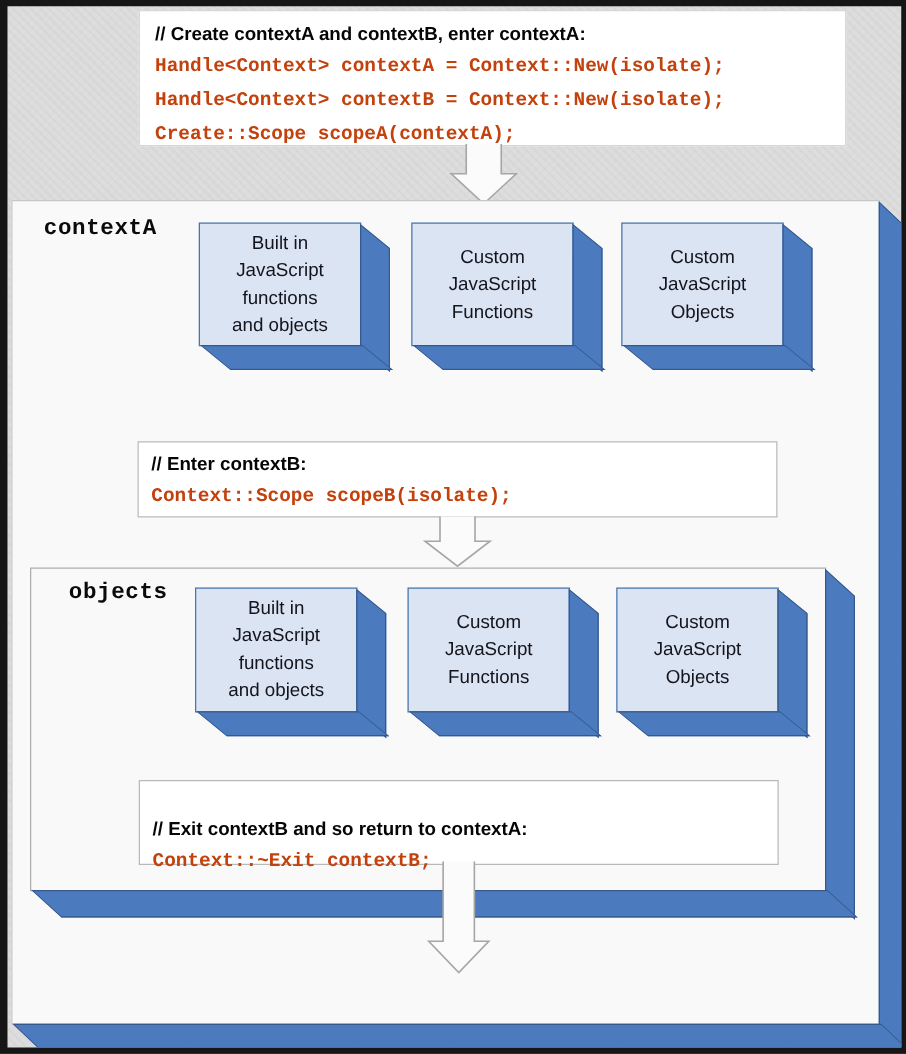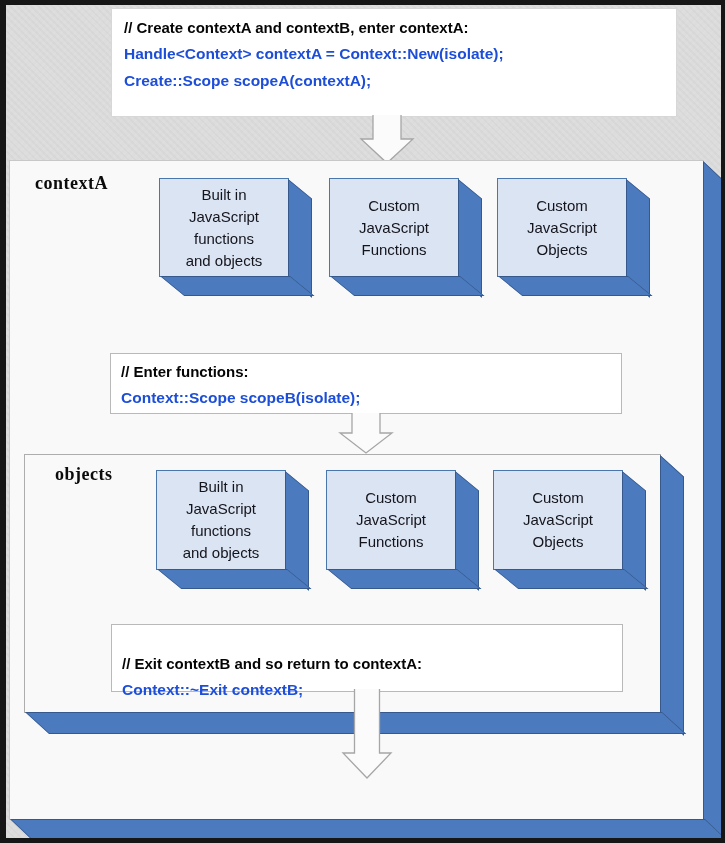--- a/index.html
+++ b/index.html
@@ -16,22 +16,22 @@
     overflow:hidden;
   }
 
   
   .code-box { position:absolute; background:#ffffff; }
   .code-box .comment {
     display:block; font-family:"Liberation Sans", sans-serif;
     font-weight:bold; font-size:15px; line-height:25px; color:#050505;
   }
   .code-box .code {
-    display:block; font-family:Liberation Sans, sans-serif;
-    font-weight:bold; font-size:15.5px; line-height:27px; color:#1d4ed8;
+    display:block; font-family:Liberation Mono, monospace;
+    font-weight:bold; font-size:15.5px; line-height:27px; color:#c2410c;
     white-space:pre;
   }
   #top-code   { left:105px; top:3px;   width:566px; height:109px; border:1px solid #d7d7d7; padding:6px 0 0 12px; }
   #enter-code { left:100px; top:192px; width:512px; height:61px;  border:1px solid #b9b9b9; padding:5px 0 0 10px; }
   #exit-code  { left:86px;  top:169px; width:512px; height:68px;  border:1px solid #b9b9b9; padding:26px 0 0 10px; }
 
   
   .container3d { position:absolute; background:#f9f9f9; }
   .container3d::before, .container3d::after, .box3d::before, .box3d::after {
     content:""; position:absolute; background:#4b7bbe;
@@ -39,21 +39,21 @@
   }
   #ctxA { left:3px; top:155px; width:695px; height:660px; border:1px solid #c8c8c8; }
   #ctxA::before { left:100%; top:0; width:19px; height:100%; transform:skewY(43.45deg); }
   #ctxA::after  { top:100%; left:0; width:100%; height:18px; transform:skewX(46.55deg); }
 
   #ctxB { left:14px; top:293px; width:637px; height:259px; border:1px solid #adadad; background:#f9f9f9; z-index:1; }
   #ctxB::before { left:100%; top:0; width:22px; height:100%; transform:skewY(42.3deg); }
   #ctxB::after  { top:100%; left:0; width:100%; height:20px; transform:skewX(47.7deg); }
 
   .ctx-label {
-    position:absolute; font-family:Liberation Serif, serif;
+    position:absolute; font-family:Liberation Mono, monospace;
     font-weight:bold; font-size:18px; color:#0b0b0b; letter-spacing:0.5px;
   }
   #labelA { left:25px; top:12px; }
   #labelB { left:30px; top:9px; }
 
   
   .box3d {
     position:absolute; width:130px; height:99px;
     background:#dbe4f2; border:1px solid #4a76ae;
     display:flex; flex-direction:column; justify-content:center;
@@ -79,20 +79,21 @@
 </style>
 </head>
 <body>
 
 <div class="frame">
   <div class="canvas">
 
     <div class="code-box" id="top-code">
       <span class="comment">// Create contextA and contextB, enter contextA:</span>
       <span class="code">Handle&lt;Context&gt; contextA = Context::New(isolate);</span>
+      <span class="code">Handle&lt;Context&gt; contextB = Context::New(isolate);</span>
       <span class="code">Create::Scope scopeA(contextA);</span>
     </div>
 
     <svg class="arrow" id="arrow1" width="60" height="50">
       <path d="M16,0 L16,24 L4,24 L30,48 L56,24 L44,24 L44,0"></path>
     </svg>
 
     <div class="container3d" id="ctxA">
       <div class="ctx-label" id="labelA">contextA</div>
 
@@ -107,21 +108,21 @@
         <span class="ln">JavaScript</span>
         <span class="ln">Functions</span>
       </div>
       <div class="box3d" id="boxA3">
         <span class="ln">Custom</span>
         <span class="ln">JavaScript</span>
         <span class="ln">Objects</span>
       </div>
 
       <div class="code-box" id="enter-code">
-        <span class="comment">// Enter functions:</span>
+        <span class="comment">// Enter contextB:</span>
         <span class="code">Context::Scope scopeB(isolate);</span>
       </div>
 
       <svg class="arrow" id="arrow2" width="60" height="42">
         <path d="M16,0 L16,20 L4,20 L30,40 L56,20 L44,20 L44,0"></path>
       </svg>
 
       <div class="container3d" id="ctxB">
         <div class="ctx-label" id="labelB">objects</div>
 

